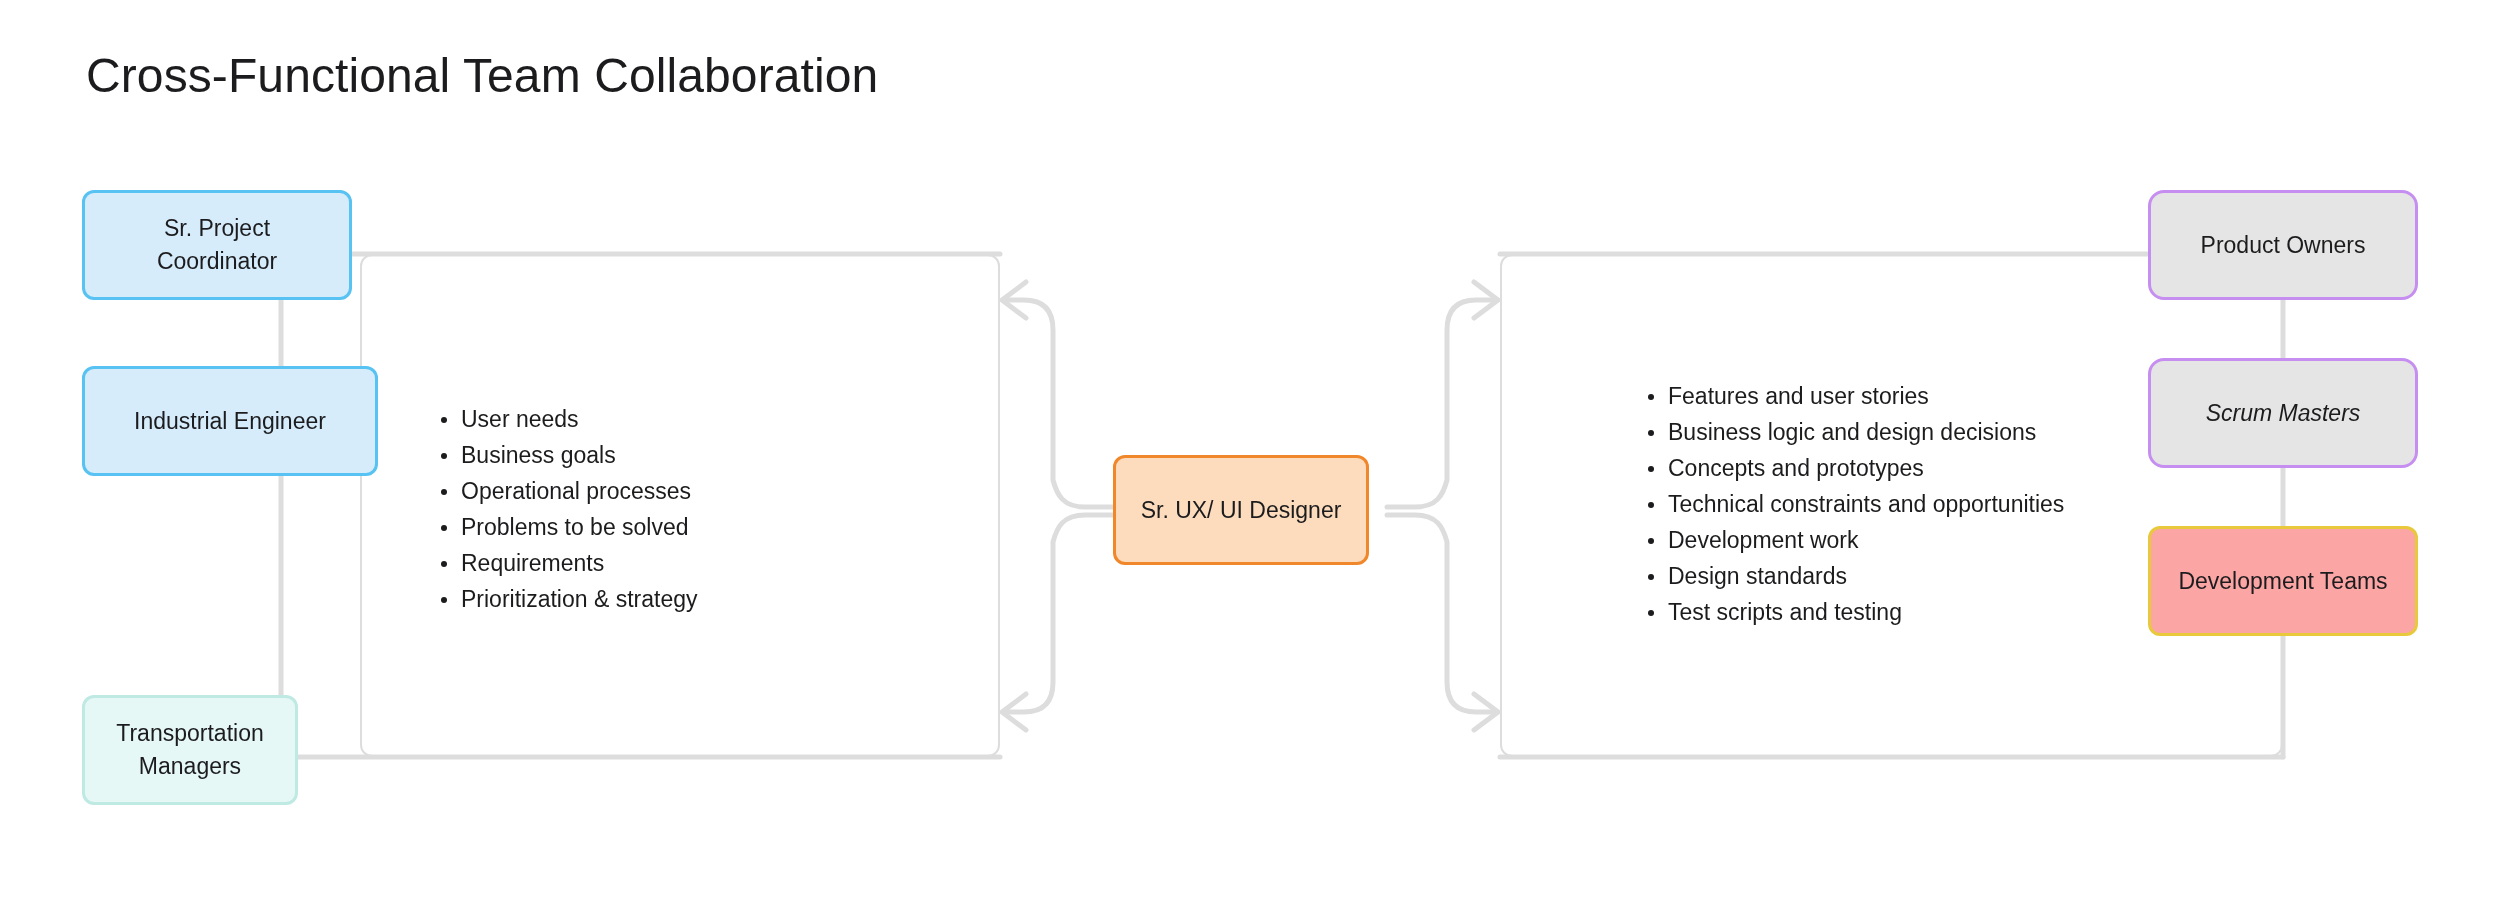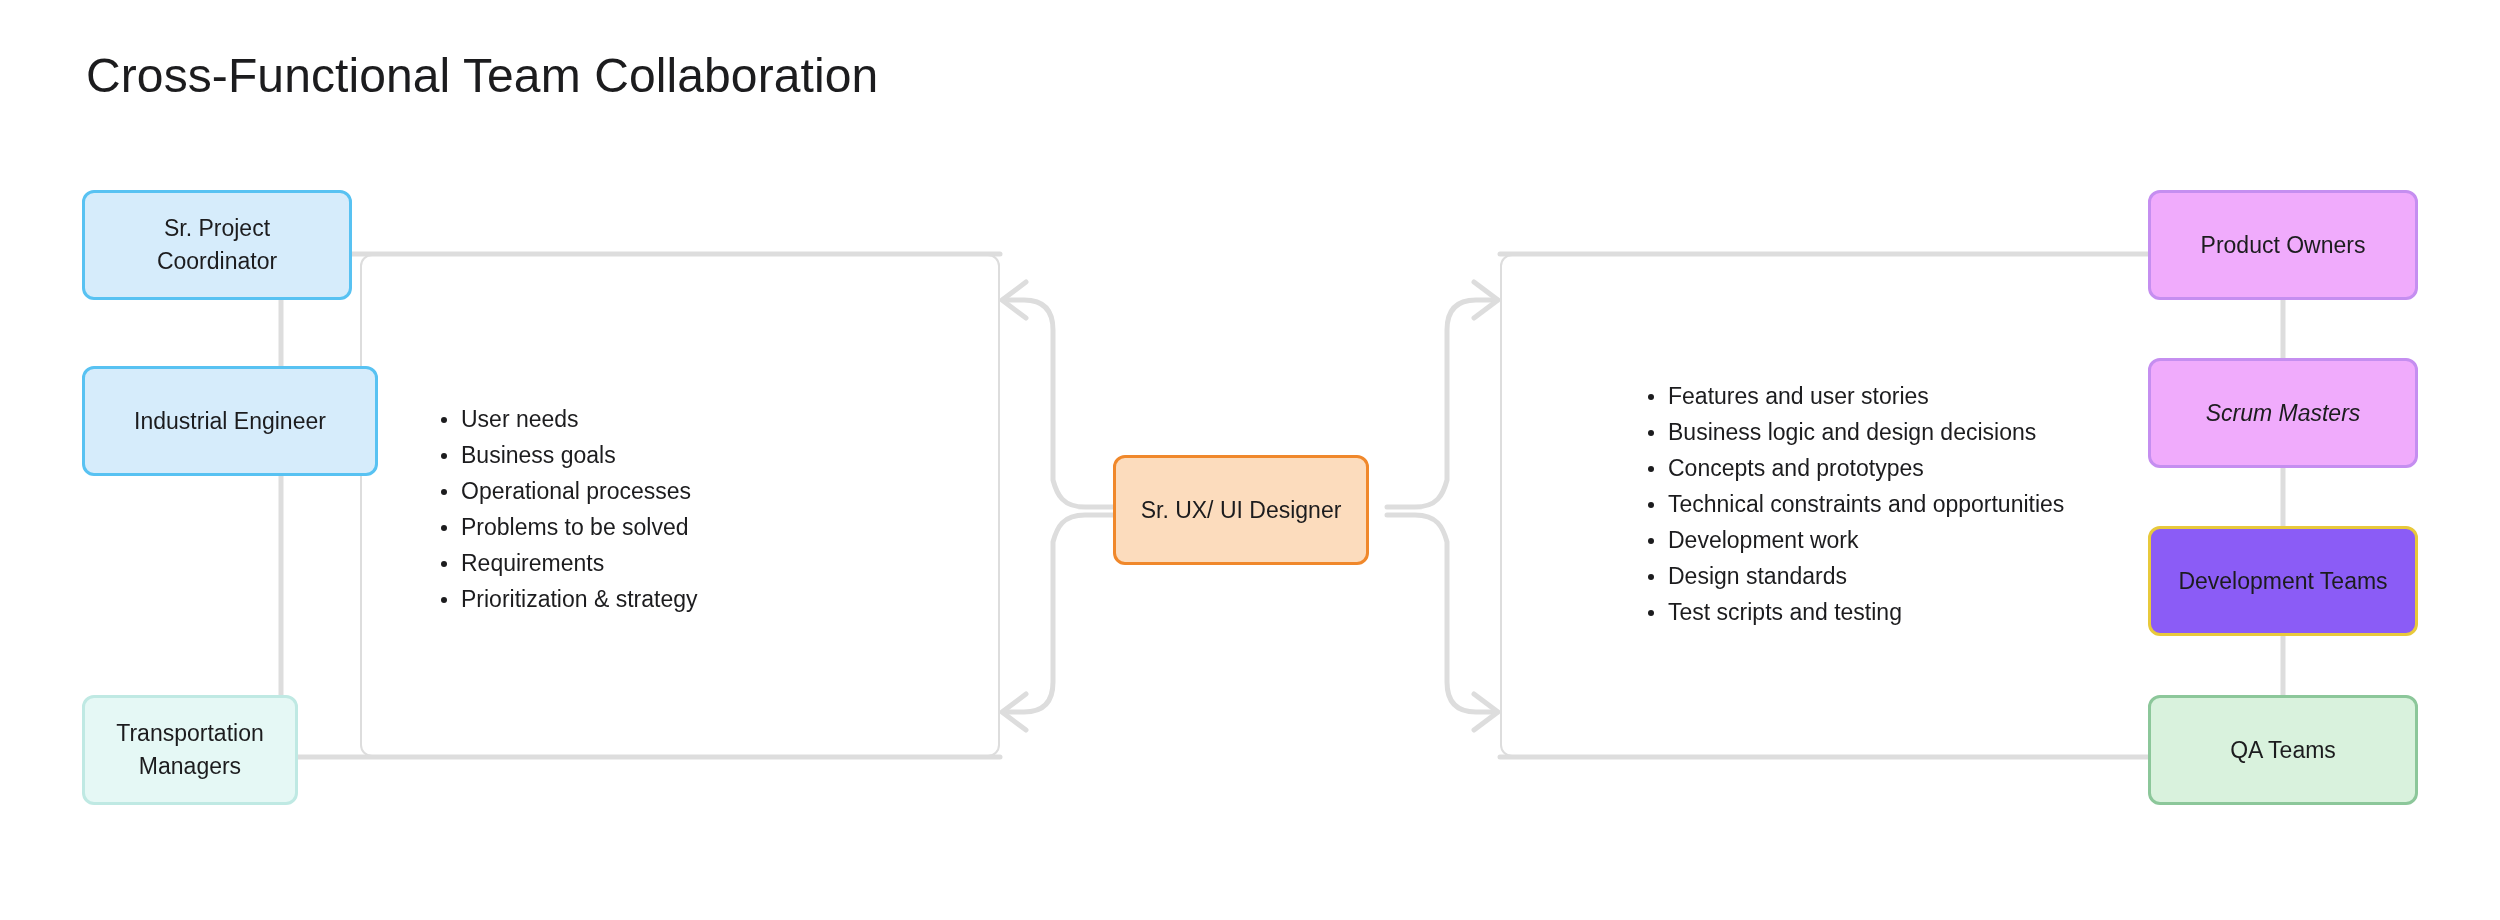--- a/index.html
+++ b/index.html
@@ -26,22 +26,22 @@
     display:flex;align-items:center;justify-content:center;text-align:center;
     border-radius:12px;border:3px solid transparent;
     font-size:23px;line-height:1.42;color:#1c1c1e;
     padding:6px 12px;
   }
   .node .lbl{display:block;white-space:pre-line;}
 
   .n-blue   {background:#d6ecfb;border-color:#58c2f2;}
   .n-teal   {background:#e5f8f5;border-color:#bfe9e3;}
   .n-orange {background:#fcdcbd;border-color:#f0882b;}
-  .n-purple {background:#f0abfc;border-color:#c58ef0;}
-  .n-yellow {background:#8b5cf6;border-color:#e8c93b;text-align:right;}
+  .n-purple {background:#e5e5e5;border-color:#c58ef0;border-radius:16px;}
+  .n-yellow {background:#fca5a5;border-color:#e8c93b;text-align:right;}
   .n-green  {background:#d9f2dd;border-color:#8cc79a;}
 
   
   .group-box{
     position:absolute;z-index:2;box-sizing:border-box;
     border:2.5px solid #dddddd;border-radius:12px;background:transparent;
   }
 
   
   .bullets{
@@ -147,17 +147,14 @@
   </div>
 
   <div class="node n-purple" style="left:2148px;top:358px;width:270px;height:110px;font-style:italic;">
     <span class="lbl">Scrum Masters</span>
   </div>
 
   <div class="node n-yellow" style="left:2148px;top:526px;width:270px;height:110px;">
     <span class="lbl">Development Teams</span>
   </div>
 
-  <div class="node n-green" style="left:2148px;top:695px;width:270px;height:110px;">
-    <span class="lbl">QA Teams</span>
-  </div>
 
 </div>
 
 </body></html>

